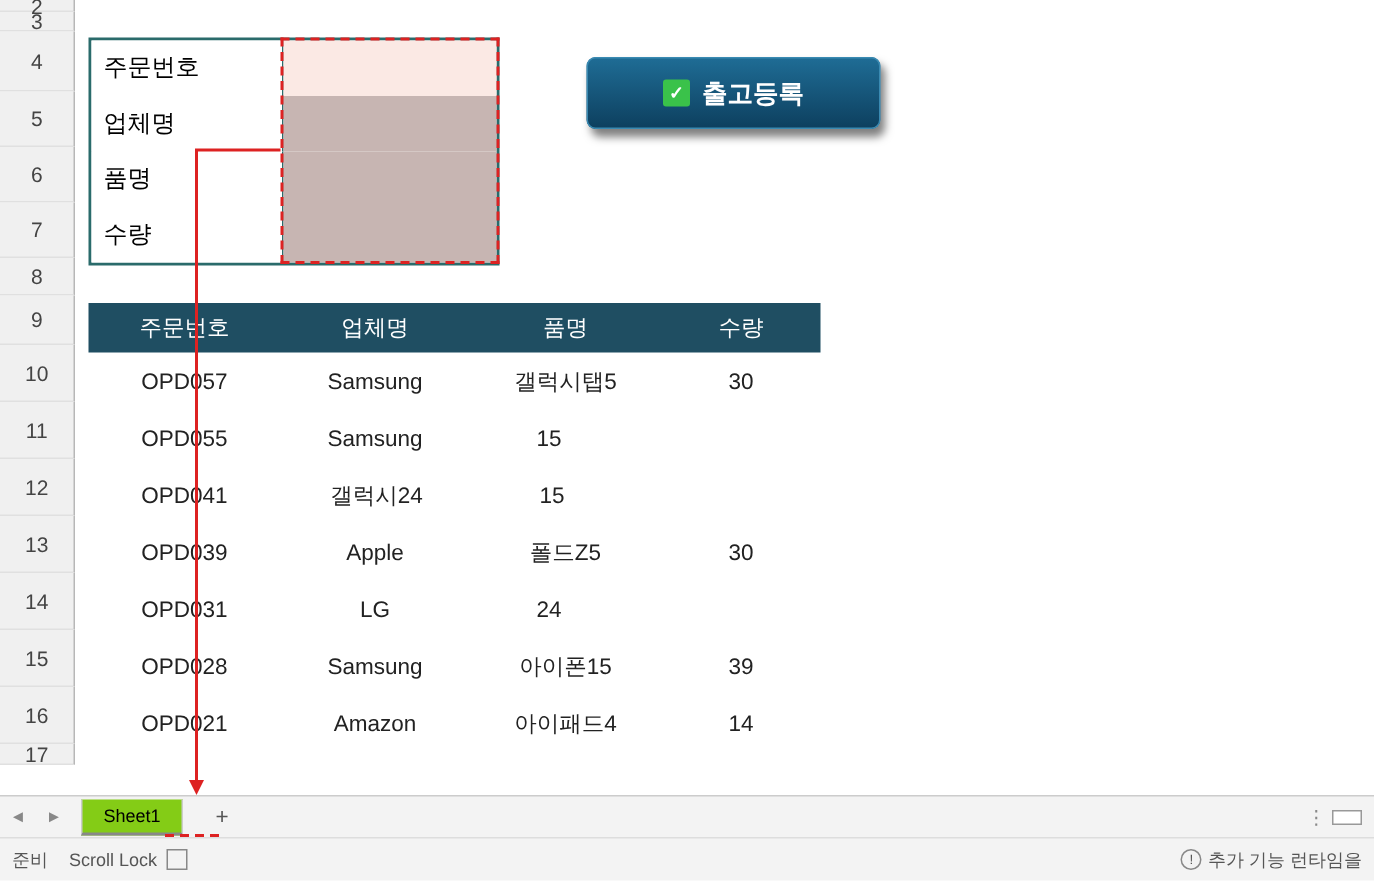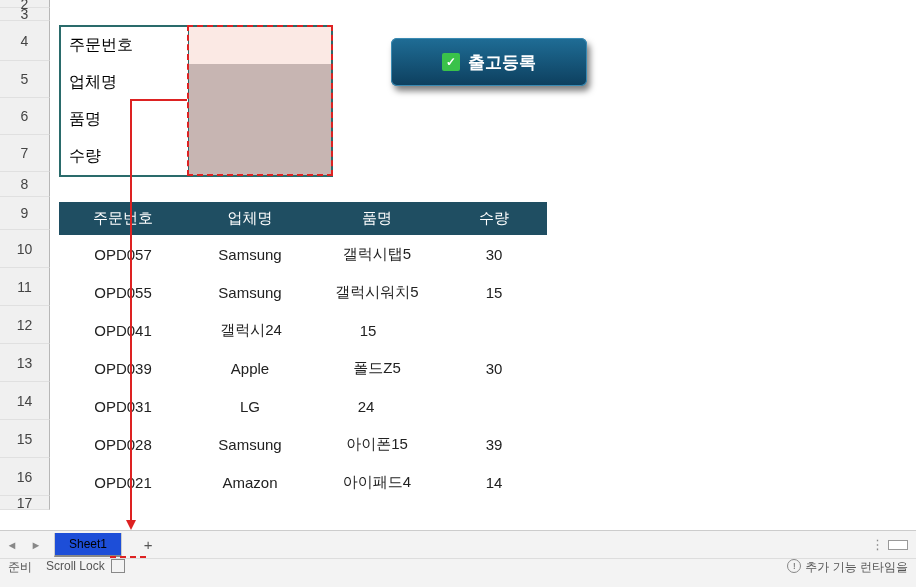--- a/index.html
+++ b/index.html
@@ -135,21 +135,21 @@
 }
 .nav-btn {
   width: 24px; height: 24px;
   display: flex; align-items: center; justify-content: center;
   color: #888;
   cursor: pointer;
   font-size: 11px;
 }
 .sheet-tab {
   padding: 4px 14px;
-  background: #1d4ed8;
+  background: #84cc16;
   border: 1px solid #ccc;
   border-top: none;
   border-bottom: 2px solid #888;
   font-size: 12px;
   margin-left: 6px;
   cursor: pointer;
 }
 .add-sheet {
   width: 28px;
   display: flex;
@@ -163,21 +163,21 @@
 .tab-spacer { flex: 1; }
 .tab-dots { color: #888; padding-right: 4px; }
 .tab-scroll { width: 20px; height: 10px; background: #fff; border: 1px solid #999; margin-right: 8px; }
 .status-bar {
   position: absolute;
   left: 0; top: 558px;
   width: 916px; height: 29px;
   background: #f3f3f3;
   border-top: 1px solid #ddd;
   display: flex;
-  align-items: flex-start;
+  align-items: center;
   font-size: 12px;
   color: #555;
   padding: 0 8px;
 }
 .status-bar .sp { flex: 1; }
 .accessibility-box {
   width: 14px; height: 14px;
   border: 1px solid #888;
   margin-left: 6px;
 }
@@ -257,21 +257,20 @@
       <div id="table-body">
           <div class="dt-row">
             <div class="dt-cell c1">OPD057</div>
             <div class="dt-cell c2">Samsung</div>
             <div class="dt-cell c3">갤럭시탭5</div>
             <div class="dt-cell c4">30</div>
           </div>
           <div class="dt-row">
             <div class="dt-cell c1">OPD055</div>
             <div class="dt-cell c2">Samsung</div>
-            <div class="dt-cell c3">갤럭시워치5</div>
             <div class="dt-cell c4">15</div>
           </div>
           <div class="dt-row">
             <div class="dt-cell c1">OPD041</div>
             <div class="dt-cell c3">갤럭시24</div>
             <div class="dt-cell c4">15</div>
           </div>
           <div class="dt-row">
             <div class="dt-cell c1">OPD039</div>
             <div class="dt-cell c2">Apple</div>

